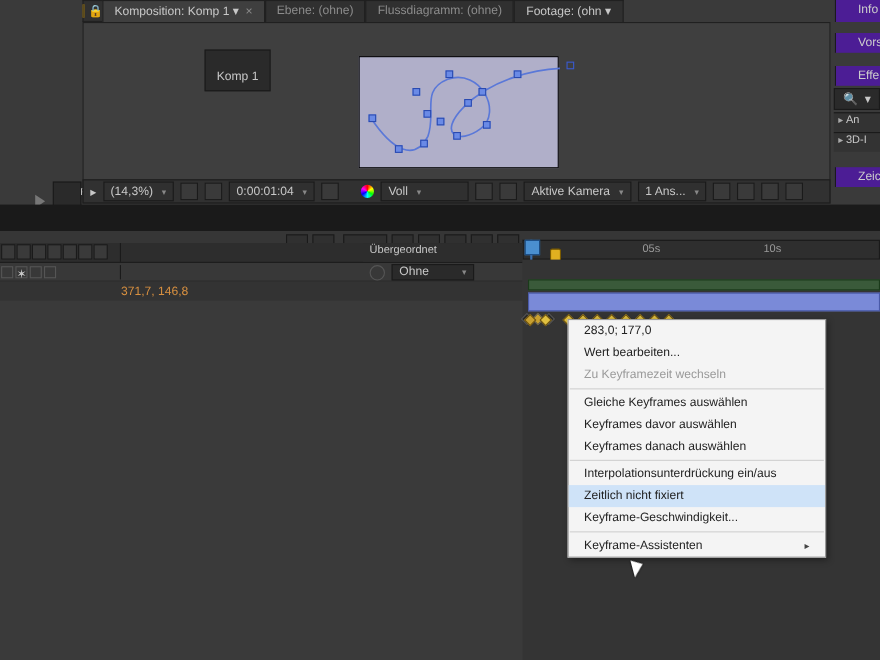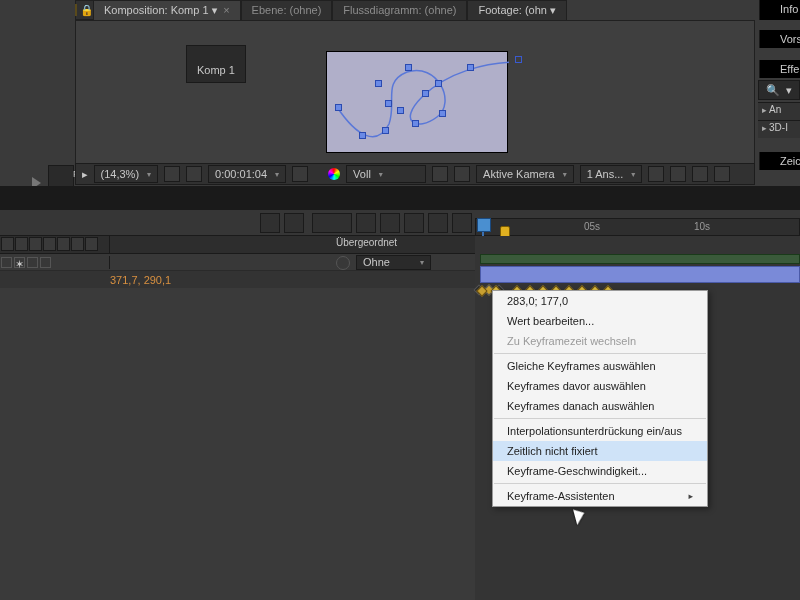--- a/index.html
+++ b/index.html
@@ -22,42 +22,42 @@
   .viewer-footer { position:absolute; left:75px; right:45px; top:163px; height:22px; background:#313131; border:1px solid #1c1c1c; display:flex; align-items:center; gap:6px; padding:0 6px;}
   .vf-btn { width:16px; height:16px; background:#3a3a3a; border:1px solid #1a1a1a; }
   .vf-dd { height:18px; background:#303030; border:1px solid #1a1a1a; padding:0 6px; display:flex; align-items:center; gap:4px;}
   .vf-dd::after { content:"▾"; font-size:8px; color:#888; margin-left:4px;}
   .colorball { width:12px; height:12px; border-radius:50%; background: conic-gradient(red,yellow,lime,cyan,blue,magenta,red); display:inline-block;}
 
   .small-tab { position:absolute; left:48px; top:165px; width:24px; height:32px; background:#2a2a2a; border:1px solid #1a1a1a; font-size:9px; text-align:center; line-height:16px;padding-left:24px;}
   .play-tri { position:absolute; left:32px; top:177px; width:0;height:0;border-left:9px solid #777;border-top:6px solid transparent;border-bottom:6px solid transparent;}
 
   
-  .rpanel { position:absolute; right:0; width:30px; background:#000000; border-left:1px solid #1a1a1a; padding:3px 20px; color:#ccc;}
+  .rpanel { position:absolute; right:0; width:30px; background:#4c1d95; border-left:1px solid #1a1a1a; padding:3px 20px; color:#ccc;}
   .rp1{top:0;height:20px;}
   .rp-search{ position:absolute; right:0; top:80px; width:42px; height:20px; background:#2a2a2a; border:1px solid #1a1a1a; display:flex; align-items:center; justify-content:center;}
   .rp-item{ position:absolute; right:0; width:42px; height:18px; background:#333; border-top:1px solid #1a1a1a; padding:1px 4px; font-size:10px;}
   .tri-r::before{content:"▸ "; color:#aaa; font-size:9px;}
 
   
   .gap { position:absolute; left:0; top:186px; width:100%; height:24px; background:#1a1a1a; }
 
   
   .tl-toolbar { position:absolute; left:0; top:210px; width:100%; height:26px; background:#363636; border-bottom:1px solid #1a1a1a;}
   .tl-toolbar .tool { position:absolute; top:3px; width:20px; height:20px; background:#303030; border:1px solid #1a1a1a;}
   .tl-toolbar .tool.i1{left:260px;} .tool.i2{left:284px;} .tool.i3{left:312px;width:40px;} .tool.i4{left:356px;} .tool.i5{left:380px;} .tool.i6{left:404px;} .tool.i7{left:428px;} .tool.i8{left:452px;}
 
   .tl-ruler { position:absolute; left:475px; right:0; top:218px; height:18px; background:#2e2e2e; border:1px solid #1a1a1a;}
   .tl-tick { position:absolute; top:2px; font-size:10px; color:#9a9a9a;}
   .playhead { position:absolute; top:218px; width:2px; height:370px; background:#3a6fb0;}
   .playhead::before{content:""; position:absolute; top:0; left:-5px; width:12px;height:12px; background:#4a8fd0; border:1px solid #1a4a80;}
   .cti-marker { position:absolute; top:226px; width:10px; height:12px; background:#e0b020; border:1px solid #7a5a00; border-radius:2px;}
   .redline { position:absolute; top:246px; width:1px; height:344px; background:#b03030;}
 
-  .tl-left { position:absolute; left:0; top:236px; width:475px; background:#333;}
+  .tl-left { position:absolute; left:0; top:221px; width:475px; background:#333;}
   .tl-colhdr { height:18px; background:#2d2d2d; border-bottom:1px solid #1a1a1a; display:flex;}
   .tl-colhdr .switches{width:110px; border-right:1px solid #1a1a1a; display:flex; gap:1px; padding:1px;}
   .sw{width:13px;height:14px;background:#3a3a3a;border:1px solid #1a1a1a;}
   .tl-colhdr .parent{flex:1; padding:1px 6px; font-size:10px; background:#2d2d2d;}
   .tl-row { height:17px; background:#383838; border-bottom:1px solid #2a2a2a; display:flex; align-items:center;}
   .tl-row .sCell{width:110px; border-right:1px solid #1a1a1a; display:flex; gap:2px; padding:1px;}
   .sDot{width:11px;height:11px;border:1px solid #555;}
   .tl-row .pCell{flex:1; display:flex; align-items:flex-end; gap:6px; padding:0 6px;}
   .parent-dd{background:#2a2a2a;border:1px solid #1a1a1a;padding:0 6px;height:15px;display:flex;align-items:center;}
   .parent-dd::after{content:"▾";font-size:8px;margin-left:30px;color:#888;}
@@ -68,21 +68,21 @@
   .tl-right { position:absolute; left:475px; right:0; top:236px; bottom:0; background:#343434;}
   .workarea { position:absolute; left:5px; right:0; top:18px; height:10px; background:#3a5a3a; border:1px solid #1a3a1a;}
   .layerbar { position:absolute; left:5px; right:0; top:30px; height:17px; background:#7a8ad8; border:1px solid #4a5aa8;}
   .kf-row { position:absolute; left:0; right:0; top:49px; height:14px;}
   .kf { position:absolute; top:2px; width:8px; height:8px; background:#c8a030; transform:rotate(45deg); border:1px solid #6a5010;}
   .kf.sel{ background:#e0c040; }
   .kf-nav{ position:absolute; left:0px; top:50px; display:flex; gap:2px;}
   .kf-nav span{width:8px;height:8px; background:#2a2a2a; border:1px solid #555; transform:rotate(45deg);}
 
   
-  .ctx { position:absolute; left:492px; top:290px; width:216px; background:#f4f4f4; border:1px solid #9a9a9a; box-shadow:2px 2px 6px rgba(0,0,0,.4);}
+  .ctx { position:absolute; left:516px; top:290px; width:235px; background:#f4f4f4; border:1px solid #9a9a9a; box-shadow:2px 2px 6px rgba(0,0,0,.4);}
   .ctx-item{ padding:4px 14px; color:#222; font-size:11px;}
   .ctx-item.disabled{ color:#9a9a9a;}
   .ctx-item.hover{ background:#cfe3f8;}
   .ctx-sep{ height:1px; background:#d0d0d0; margin:2px 1px;}
   .ctx-sub::after{ content:"▸"; float:right; color:#444; font-size:9px; margin-top:1px;}
   .cursor{position:absolute; left:575px; top:508px; width:14px;height:18px;}
   .cursor::before{content:"";position:absolute;width:0;height:0;border-left:10px solid #fff;border-top:6px solid transparent;border-bottom:10px solid transparent;filter:drop-shadow(0 0 1px #000);transform:rotate(-15deg);}
 </style>
 </head>
 <body>
@@ -193,21 +193,21 @@
       <div class="sDot"></div>
       <div class="sDot"></div>
     </div>
     <div style="width:220px"></div>
     <div class="pCell">
       <div class="pick"></div>
       <div class="parent-dd">Ohne</div>
     </div>
   </div>
   <div class="tl-row2">
-    <span class="val-txt">371,7, 290,1</span>
+    <span class="val-txt">371,7, 146,8</span>
   </div>
 </div>
 
 <div class="tl-right">
   <div class="kf-nav">
       <span></span>
       <span style="background:#c8a030"></span>
       <span></span>
     </div>
   <div class="workarea"></div>

